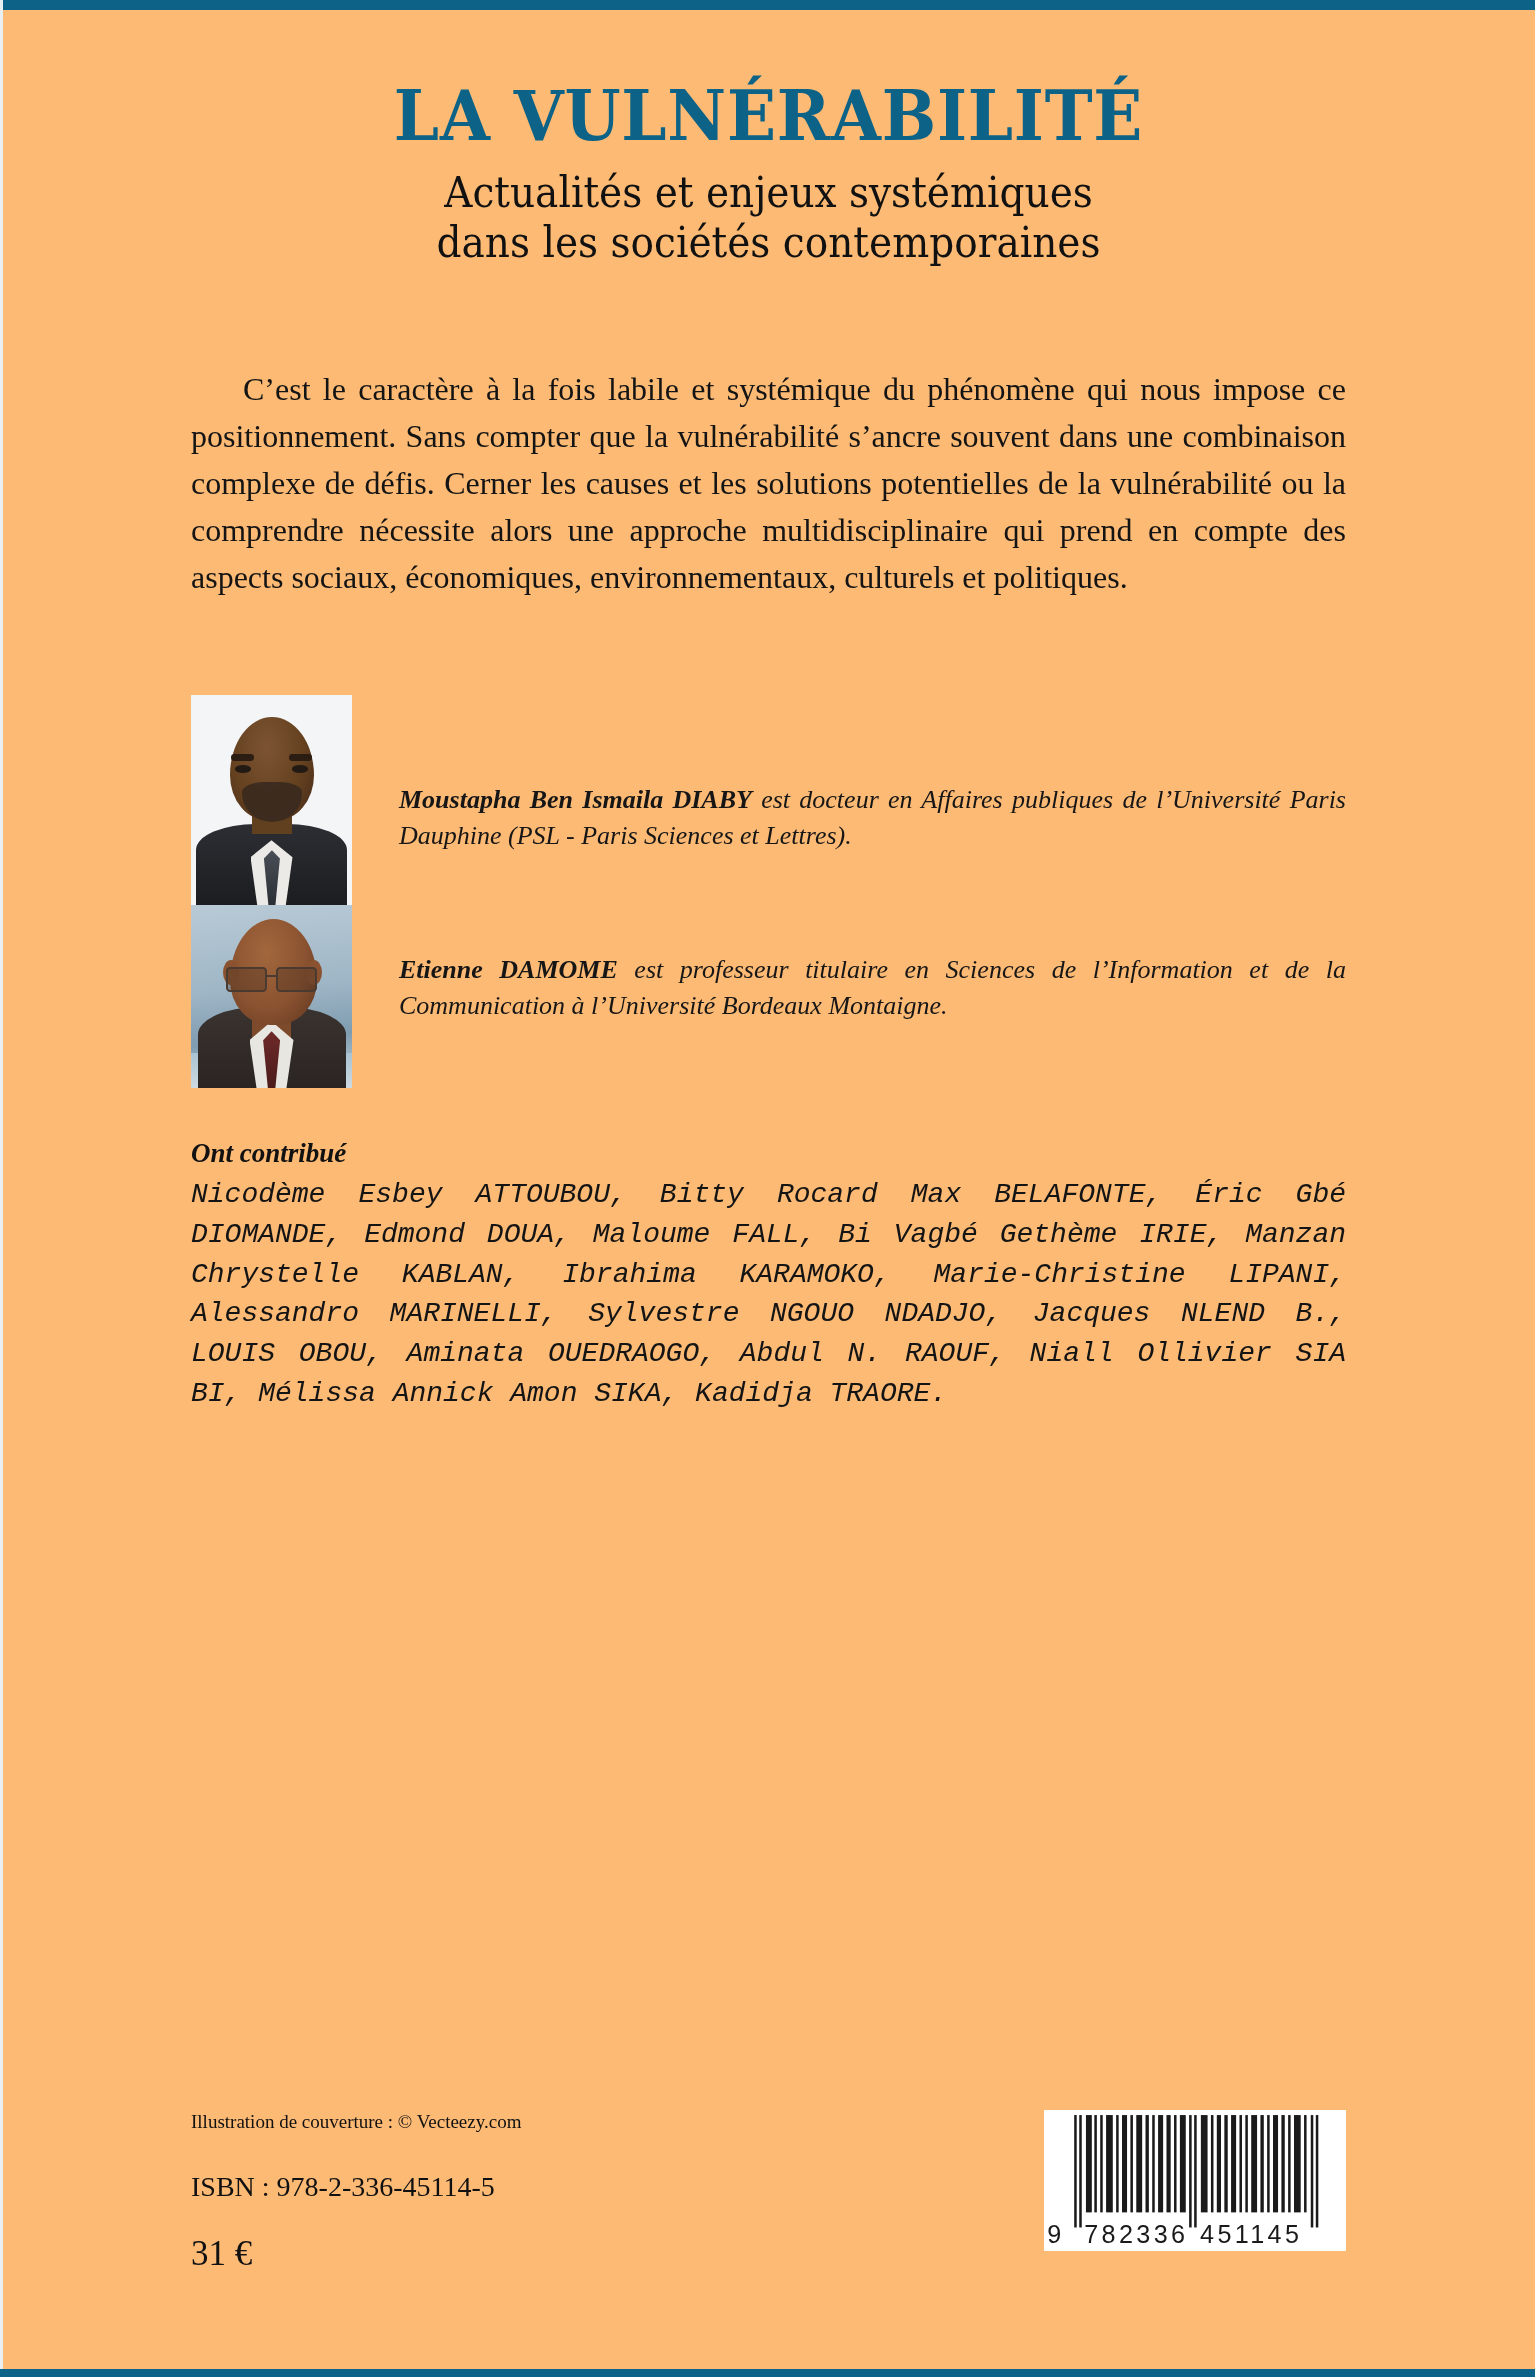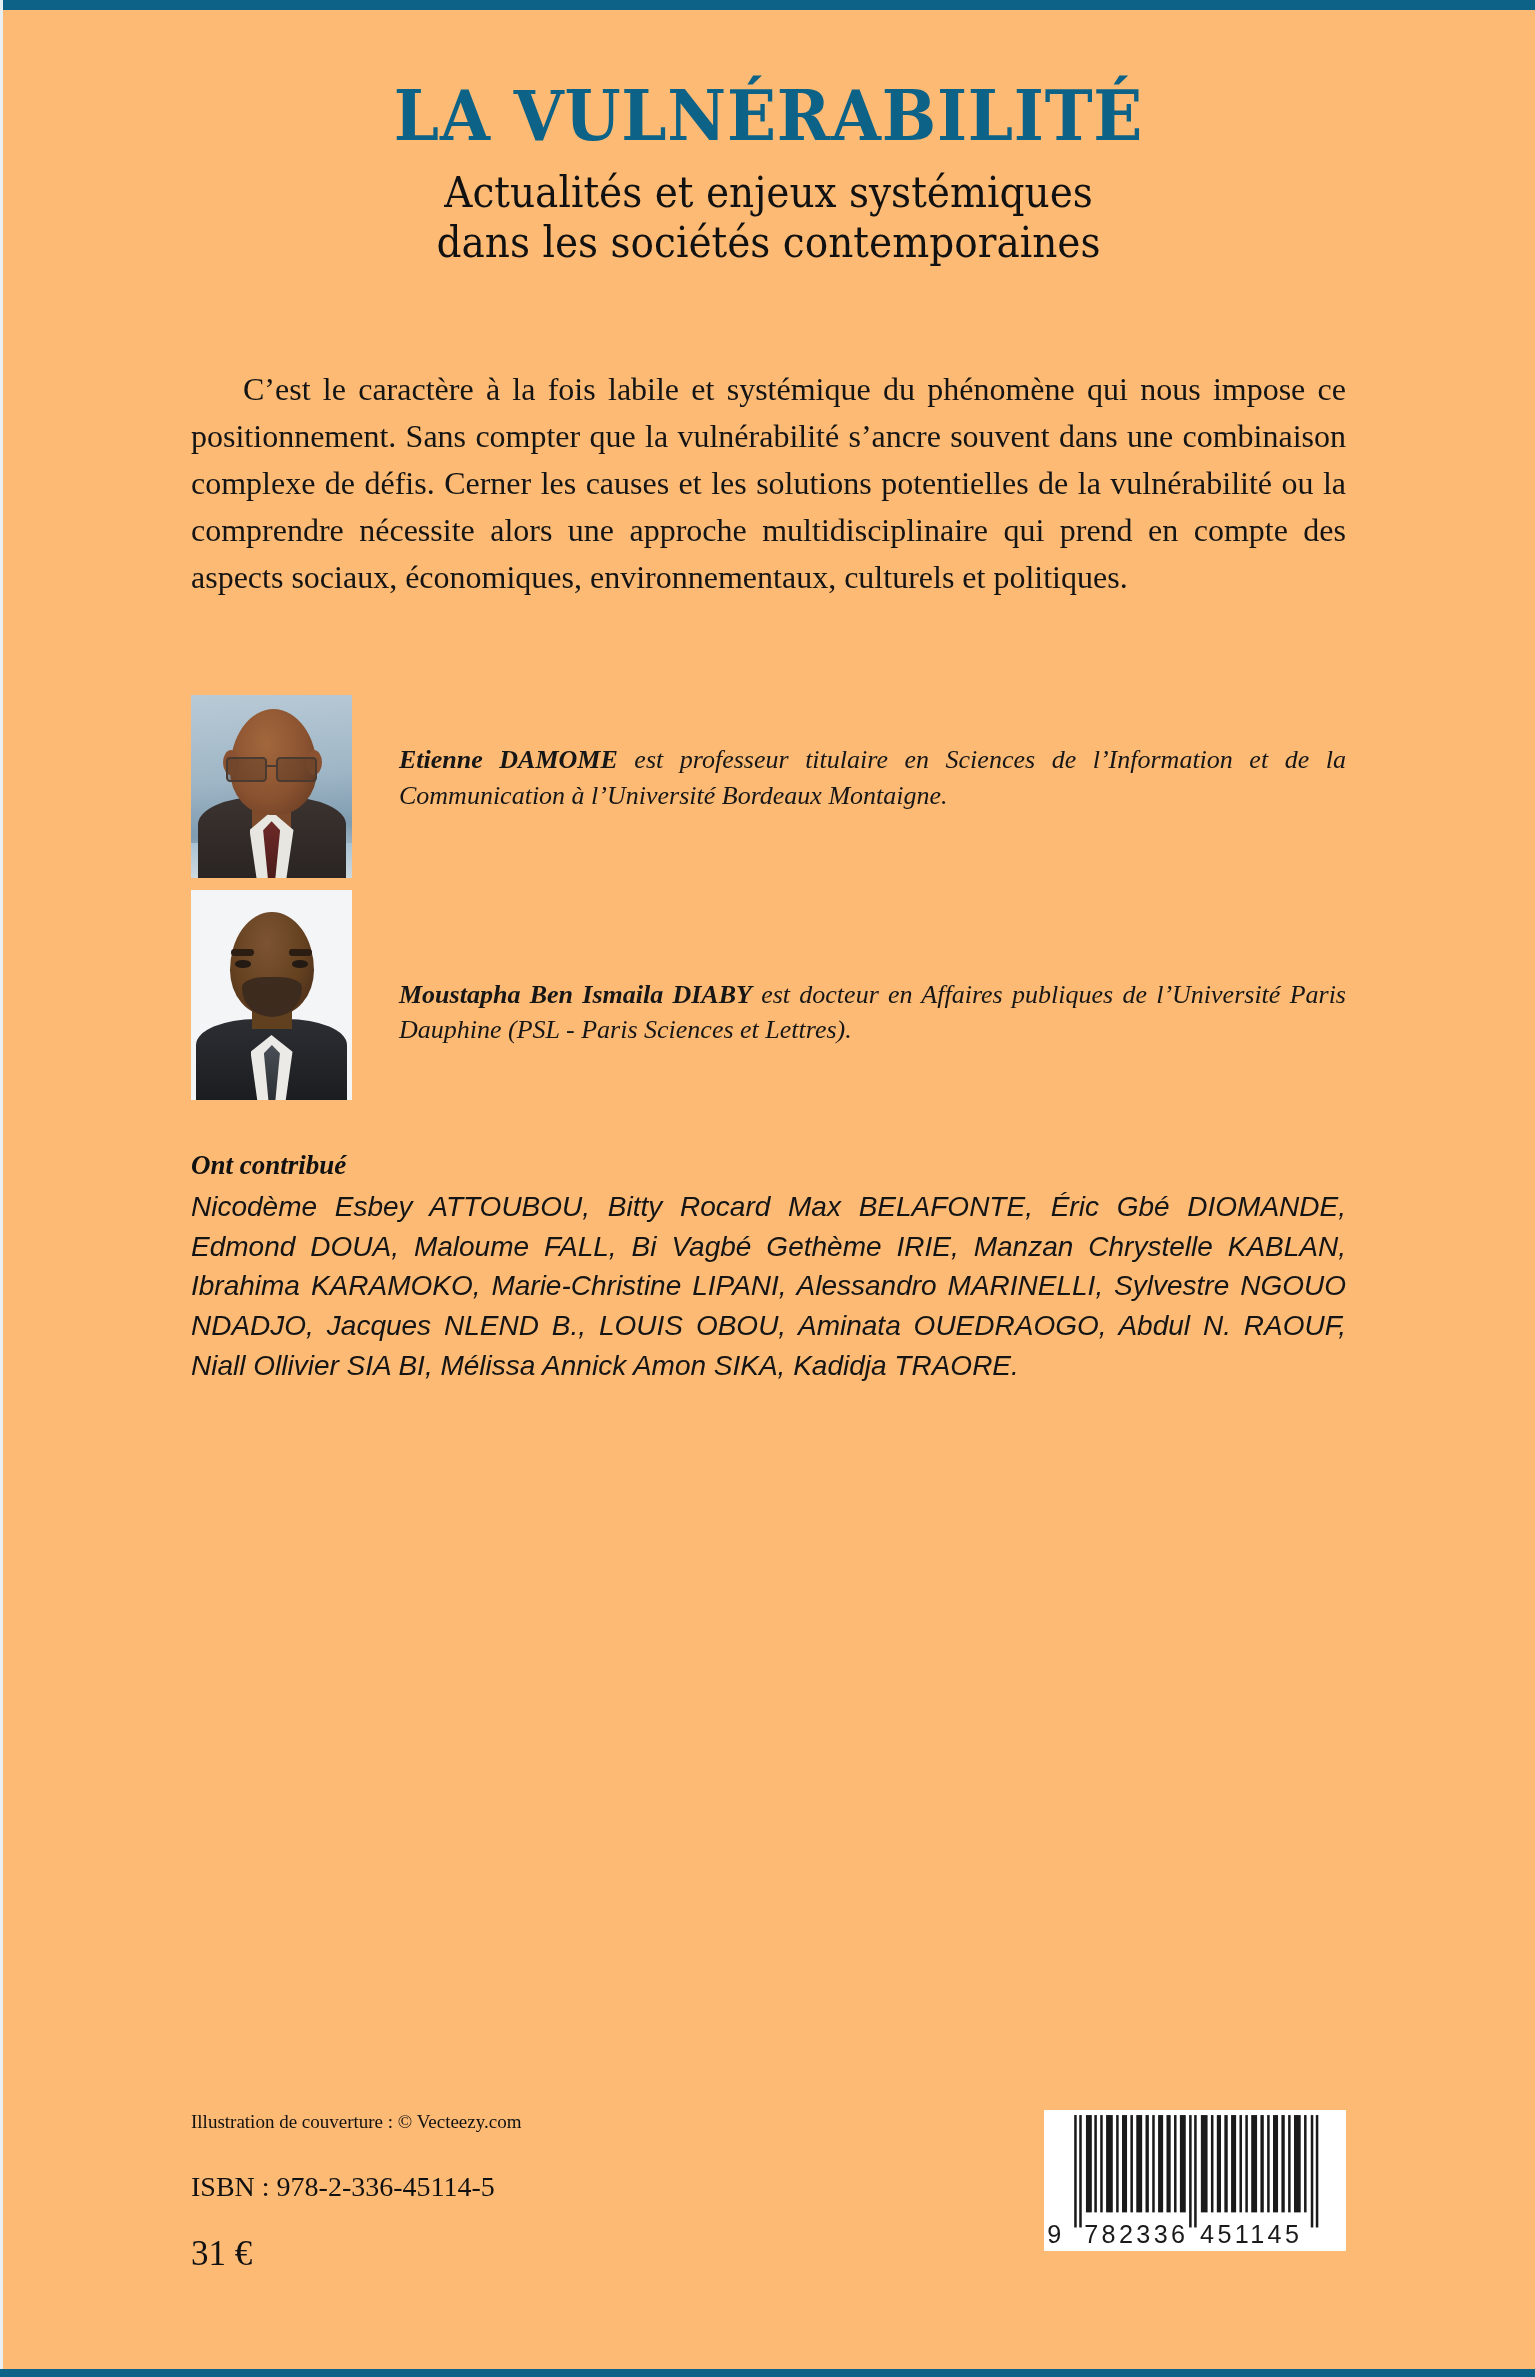--- a/index.html
+++ b/index.html
@@ -254,21 +254,21 @@
   .contrib-head {
     font-family: "Liberation Serif", "DejaVu Serif", serif;
     font-style: italic;
     font-weight: 700;
     font-size: 27px;
     line-height: 1.35;
     margin: 0 0 3.4px 0;
     color: #111111;
   }
   .contrib-list {
-    font-family: Liberation Sans, sans-serif;
+    font-family: Liberation Mono, monospace;
     font-style: italic;
     font-size: 28px;
     line-height: 1.42;
     text-align: justify;
     margin: 0;
     color: #141414;
   }
 
   
   .footer {
@@ -326,20 +326,39 @@
       <h1 class="book-title">LA VULNÉRABILITÉ</h1>
       <div class="book-subtitle">Actualités et enjeux systémiques
 dans les sociétés contemporaines</div>
     </div>
 
     <div class="blurb">
       <p>C’est le caractère à la fois labile et systémique du phénomène qui nous impose ce positionnement. Sans compter que la vulnérabilité s’ancre souvent dans une combinaison complexe de défis. Cerner les causes et les solutions potentielles de la vulnérabilité ou la comprendre nécessite alors une approche multidisciplinaire qui prend en compte des aspects sociaux, économiques, environnementaux, culturels et politiques.</p>
     </div>
 
     <div class="bios">
+
+      <div class="bio-row second">
+        <div class="portrait p2">
+          <div class="p2-bg"></div>
+          <div class="p2-body"></div>
+          <div class="p2-neck"></div>
+          <div class="p2-shirt"></div>
+          <div class="p2-tie"></div>
+          <div class="p2-head"></div>
+          <div class="p2-brow-l"></div>
+          <div class="p2-brow-r"></div>
+          <div class="p2-eye-l"></div>
+          <div class="p2-eye-r"></div>
+          <div class="p2-beard"></div>
+        </div>
+        <div class="bio-text">
+          <span class="bio-name">Moustapha Ben Ismaila DIABY</span><span> est docteur en Affaires publiques de l’Université Paris Dauphine (PSL - Paris Sciences et Lettres).</span>
+        </div>
+      </div>
 
       <div class="bio-row first">
         <div class="portrait p1">
           <div class="p1-bg"></div>
           <div class="p1-water"></div>
           <div class="p1-body"></div>
           <div class="p1-neck"></div>
           <div class="p1-shirt"></div>
           <div class="p1-tie"></div>
           <div class="p1-head"></div>
@@ -349,39 +368,20 @@
             <div class="p1-lens l"></div>
             <div class="p1-bridge"></div>
             <div class="p1-lens r"></div>
           </div>
         </div>
         <div class="bio-text">
           <span class="bio-name">Etienne DAMOME</span><span> est professeur titulaire en Sciences de l’Information et de la Communication à l’Université Bordeaux Montaigne.</span>
         </div>
       </div>
 
-      <div class="bio-row second">
-        <div class="portrait p2">
-          <div class="p2-bg"></div>
-          <div class="p2-body"></div>
-          <div class="p2-neck"></div>
-          <div class="p2-shirt"></div>
-          <div class="p2-tie"></div>
-          <div class="p2-head"></div>
-          <div class="p2-brow-l"></div>
-          <div class="p2-brow-r"></div>
-          <div class="p2-eye-l"></div>
-          <div class="p2-eye-r"></div>
-          <div class="p2-beard"></div>
-        </div>
-        <div class="bio-text">
-          <span class="bio-name">Moustapha Ben Ismaila DIABY</span><span> est docteur en Affaires publiques de l’Université Paris Dauphine (PSL - Paris Sciences et Lettres).</span>
-        </div>
-      </div>
-
     </div>
 
     <div class="contrib">
       <div class="contrib-head">Ont contribué</div>
       <div class="contrib-list">Nicodème Esbey ATTOUBOU, Bitty Rocard Max BELAFONTE, Éric Gbé DIOMANDE, Edmond DOUA, Maloume FALL, Bi Vagbé Gethème IRIE, Manzan Chrystelle KABLAN, Ibrahima KARAMOKO, Marie-Christine LIPANI, Alessandro MARINELLI, Sylvestre NGOUO NDADJO, Jacques NLEND B., LOUIS OBOU, Aminata OUEDRAOGO, Abdul N. RAOUF, Niall Ollivier SIA BI, Mélissa Annick Amon SIKA, Kadidja TRAORE.</div>
     </div>
 
   </div>
 
   <div class="footer">

